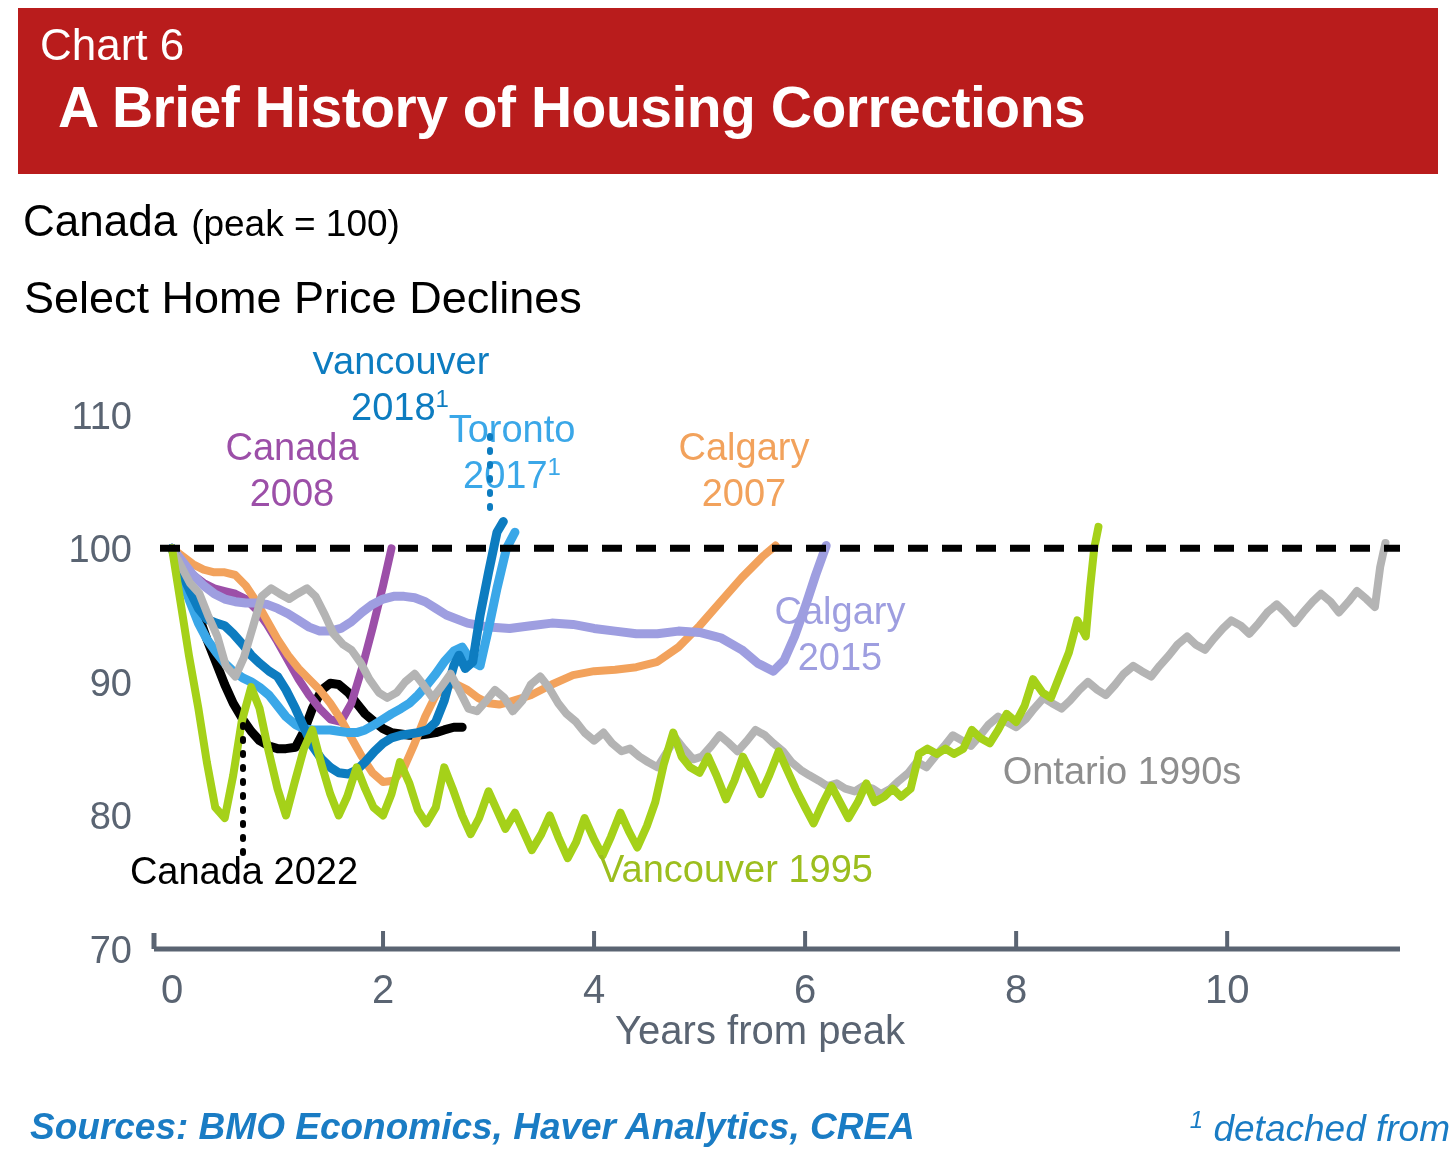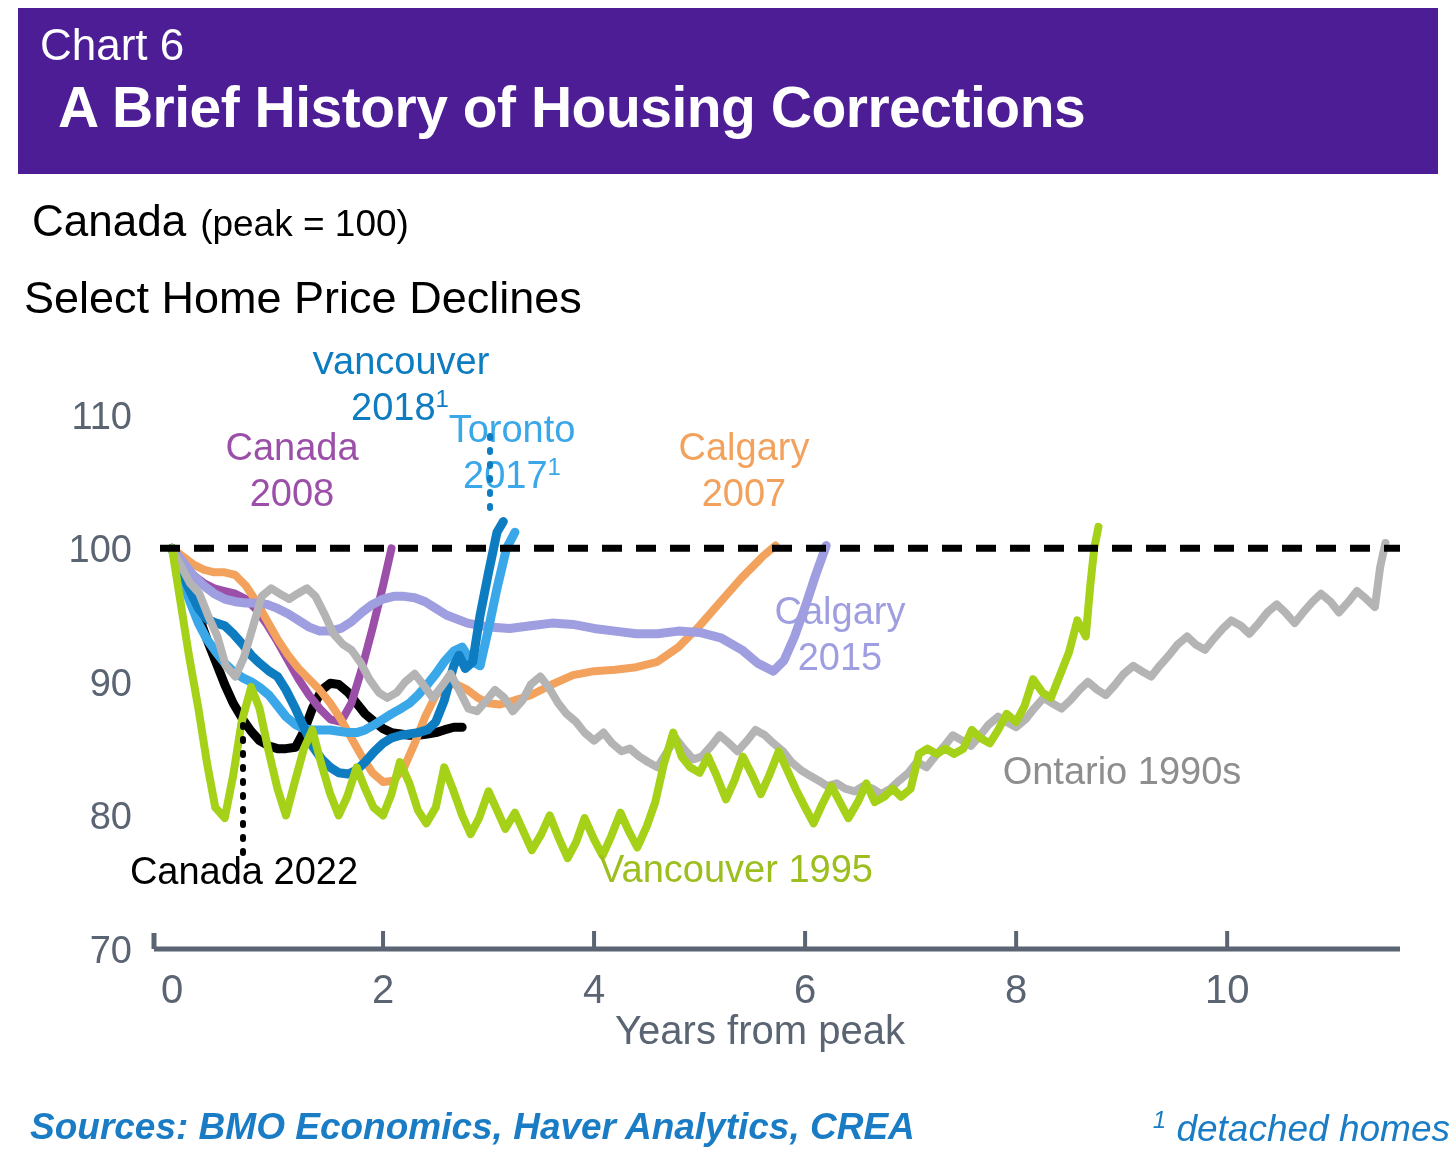--- a/index.html
+++ b/index.html
@@ -19,21 +19,21 @@
     height: 1171px;
     position: relative;
   }
   
   .header-band {
     position: absolute;
     left: 18px;
     top: 8px;
     width: 1420px;
     height: 166px;
-    background: #4c1d95;
+    background: #b91c1c;
     box-sizing: border-box;
     padding: 10px 0 0 22px;
   }
   .header-eyebrow {
     color: #ffffff;
     font-size: 44px;
     font-weight: 400;
     line-height: 54px;
     letter-spacing: 0px;
   }
@@ -41,21 +41,21 @@
     color: #ffffff;
     font-size: 57px;
     font-weight: bold;
     line-height: 70px;
     letter-spacing: -0.5px;
     margin-left: 18px;
   }
   
   .sub-units {
     position: absolute;
-    left: 32px;
+    left: 23px;
     top: 196px;
     white-space: nowrap;
   }
   .sub-units .unit-main {
     font-size: 44px;
     color: #000000;
     font-weight: 400;
   }
   .sub-units .unit-paren {
     font-size: 37px;
@@ -229,16 +229,16 @@
       <g id="leader-group">
           <line x1="490" y1="84" x2="490" y2="168" stroke="#0d7cc0" stroke-width="6" stroke-dasharray="2 12" stroke-linecap="round"></line>
           <line x1="243" y1="373" x2="243" y2="505" stroke="#000000" stroke-width="6" stroke-dasharray="2 12" stroke-linecap="round"></line>
         </g>
       <text id="xaxis-title" class="axis-title" x="760" y="692">Years from peak</text>
     </svg>
   </div>
 
   <div class="footer">
     <div class="footer-sources">Sources: BMO Economics, Haver Analytics, CREA</div>
-    <div class="footer-note"><span class="sup">1</span> <span>detached homes</span></div>
+    <div class="footer-note"><span class="sup">1</span> <span>detached from</span></div>
   </div>
 
 </div>
 
 </body></html>

